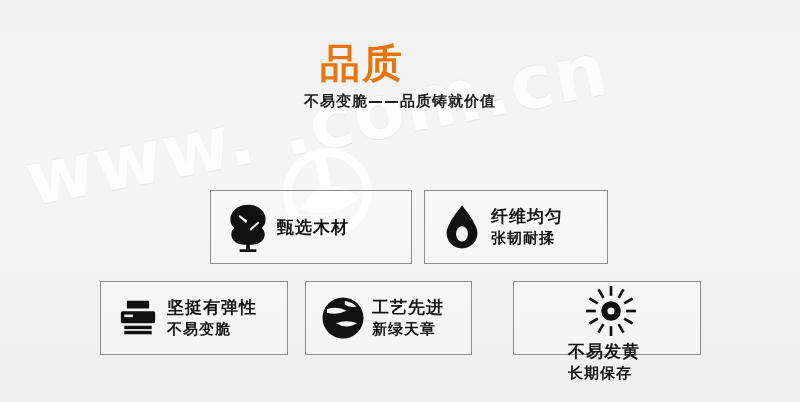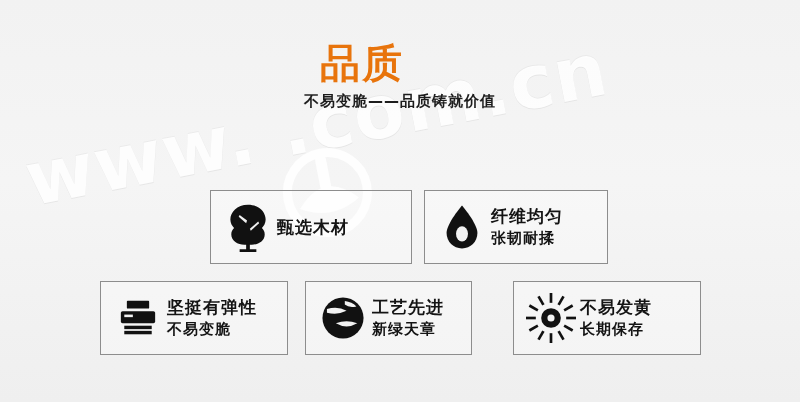--- a/index.html
+++ b/index.html
@@ -124,21 +124,21 @@
     font-weight: 700;
     color: #141414;
     letter-spacing: 1px;
     line-height: 1.35;
   }
 
   #card-0 { left: 210px; top: 190px; width: 202px; height: 74px; }
   #card-1 { left: 424px; top: 190px; width: 184px; height: 74px; }
   #card-2 { left: 100px; top: 281px; width: 188px; height: 74px; }
   #card-3 { left: 305px; top: 281px; width: 167px; height: 74px; }
-  #card-4 { left: 513px; top: 281px; width: 188px; height: 74px; }
+  #card-4 { left: 513px; top: 281px; width: 188px; height: 74px; flex-direction: column; }
 </style>
 </head>
 <body>
 
 <div id="page">
 
   <div id="watermark">
     <div class="wm-text">www.    .com.cn</div>
     <svg class="wm-logo" viewBox="0 0 120 110">
       <g fill="none" stroke="rgba(255,255,255,0.95)" stroke-width="9">

